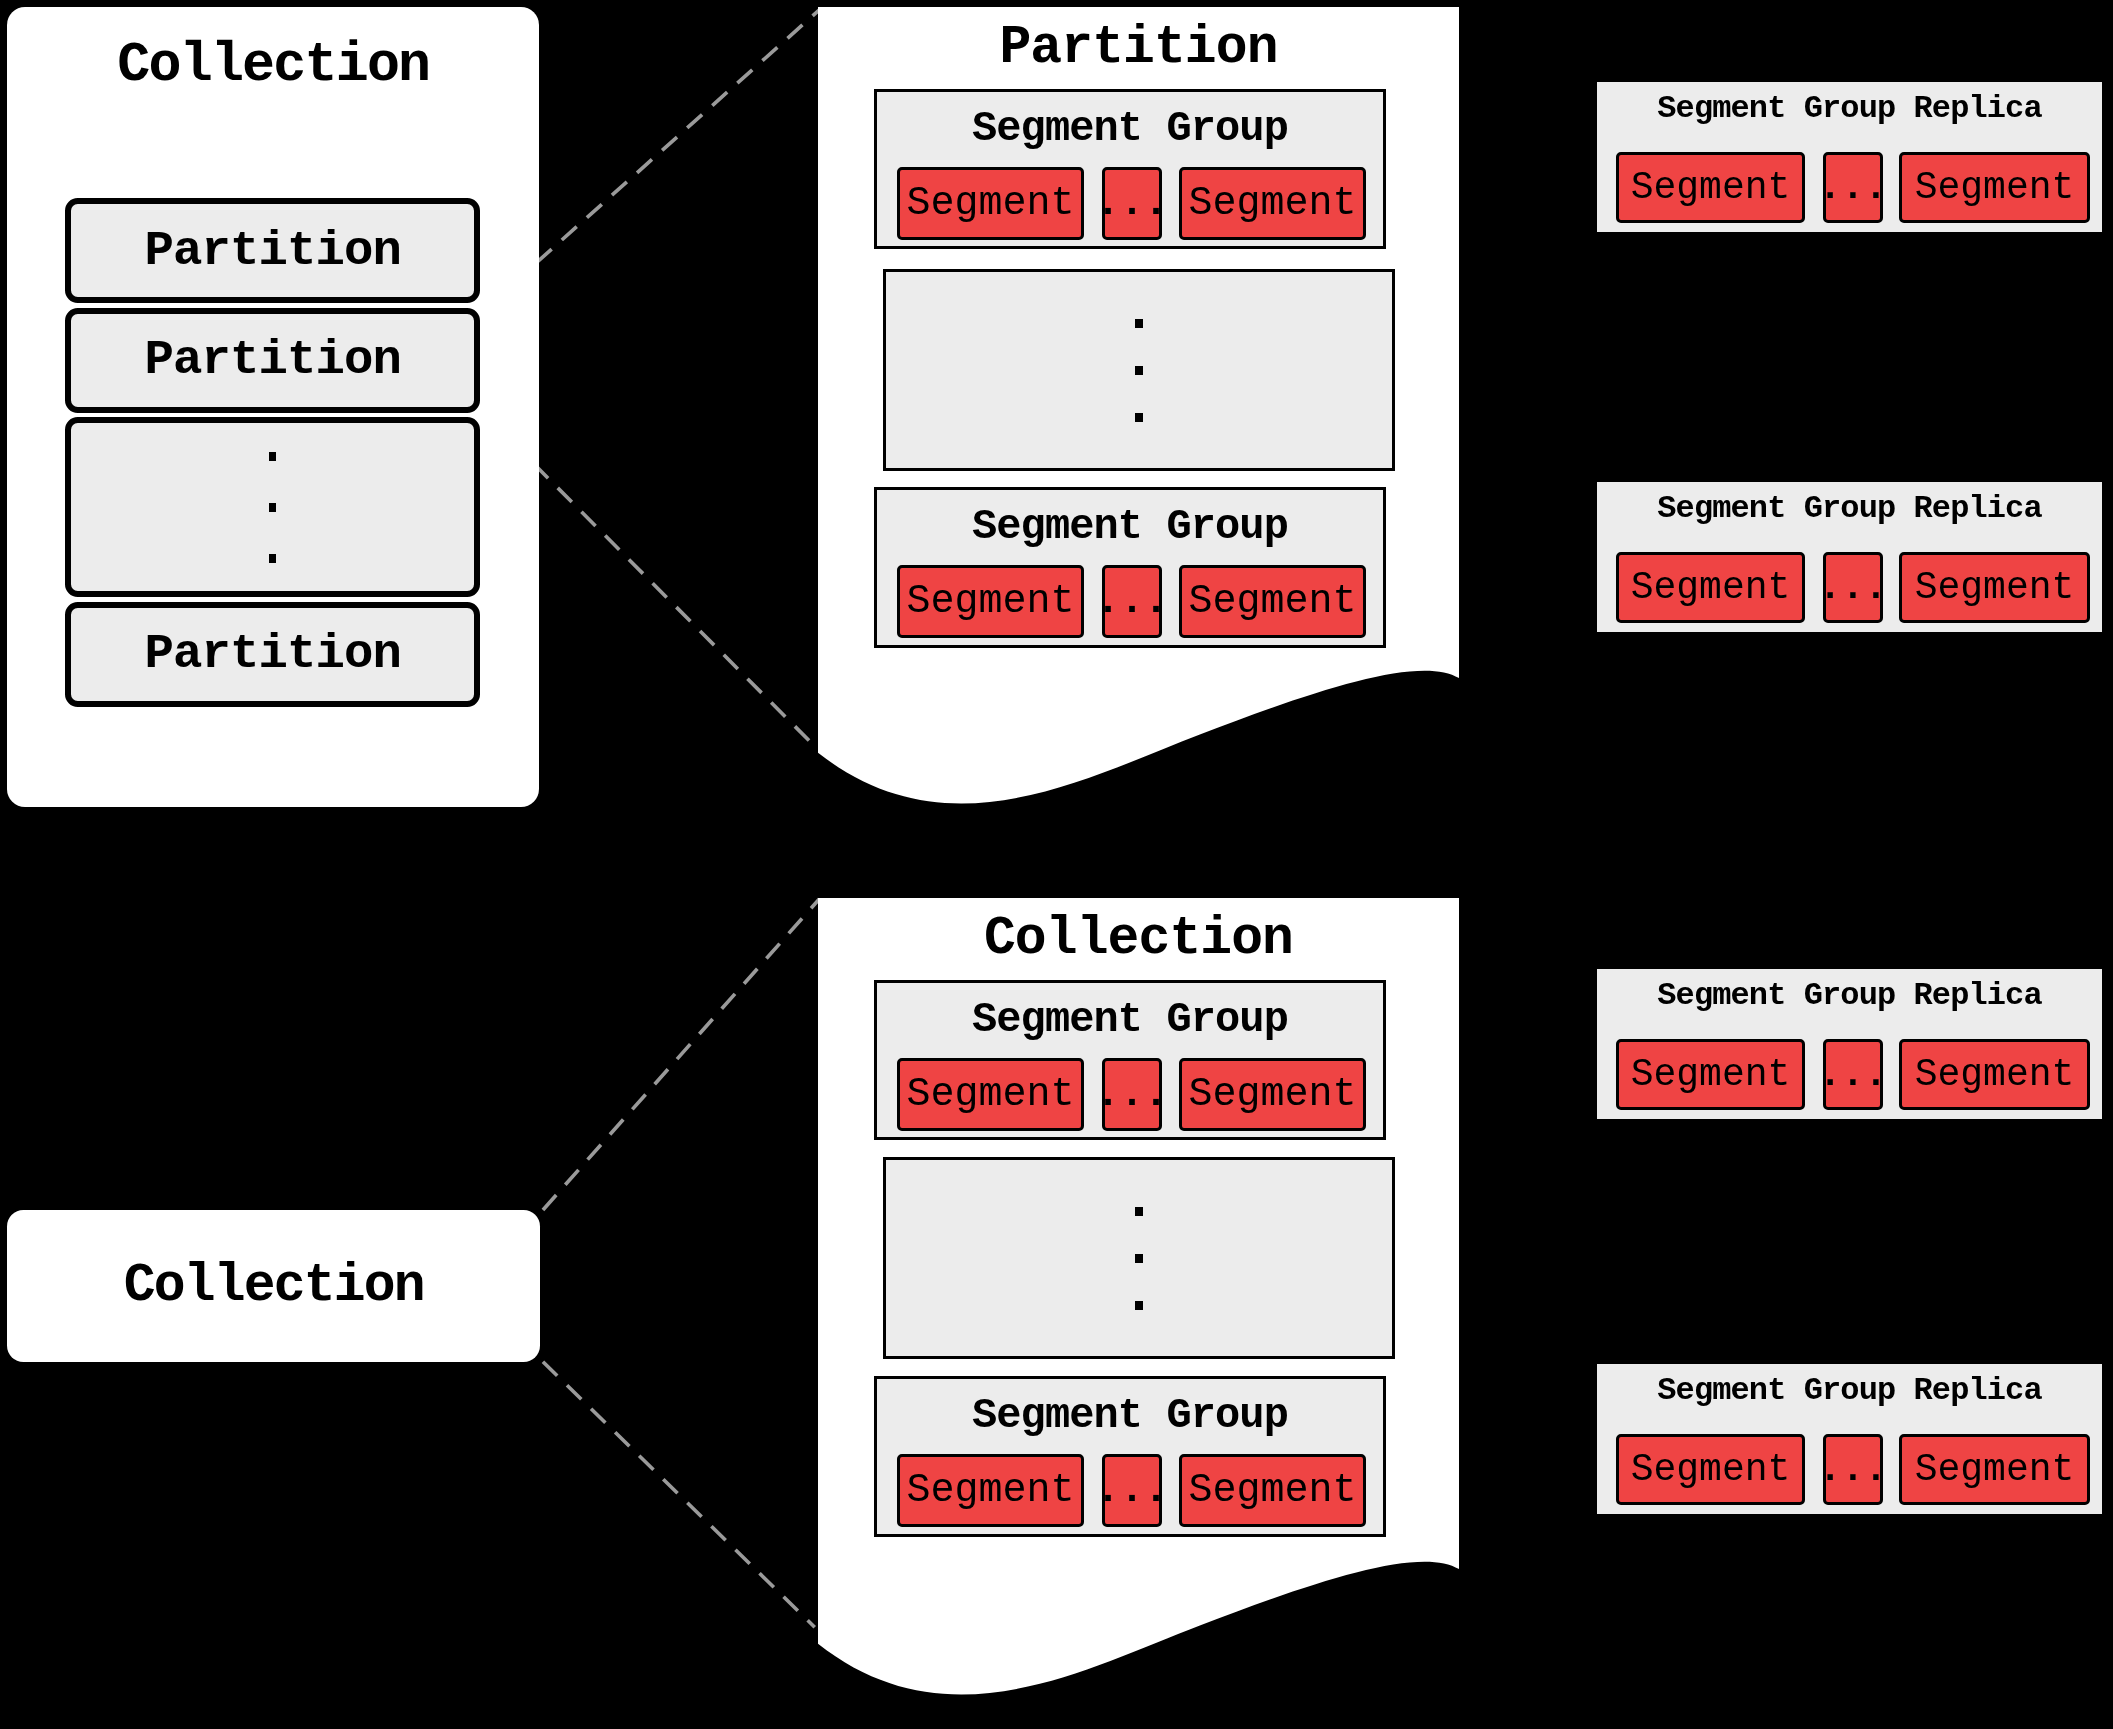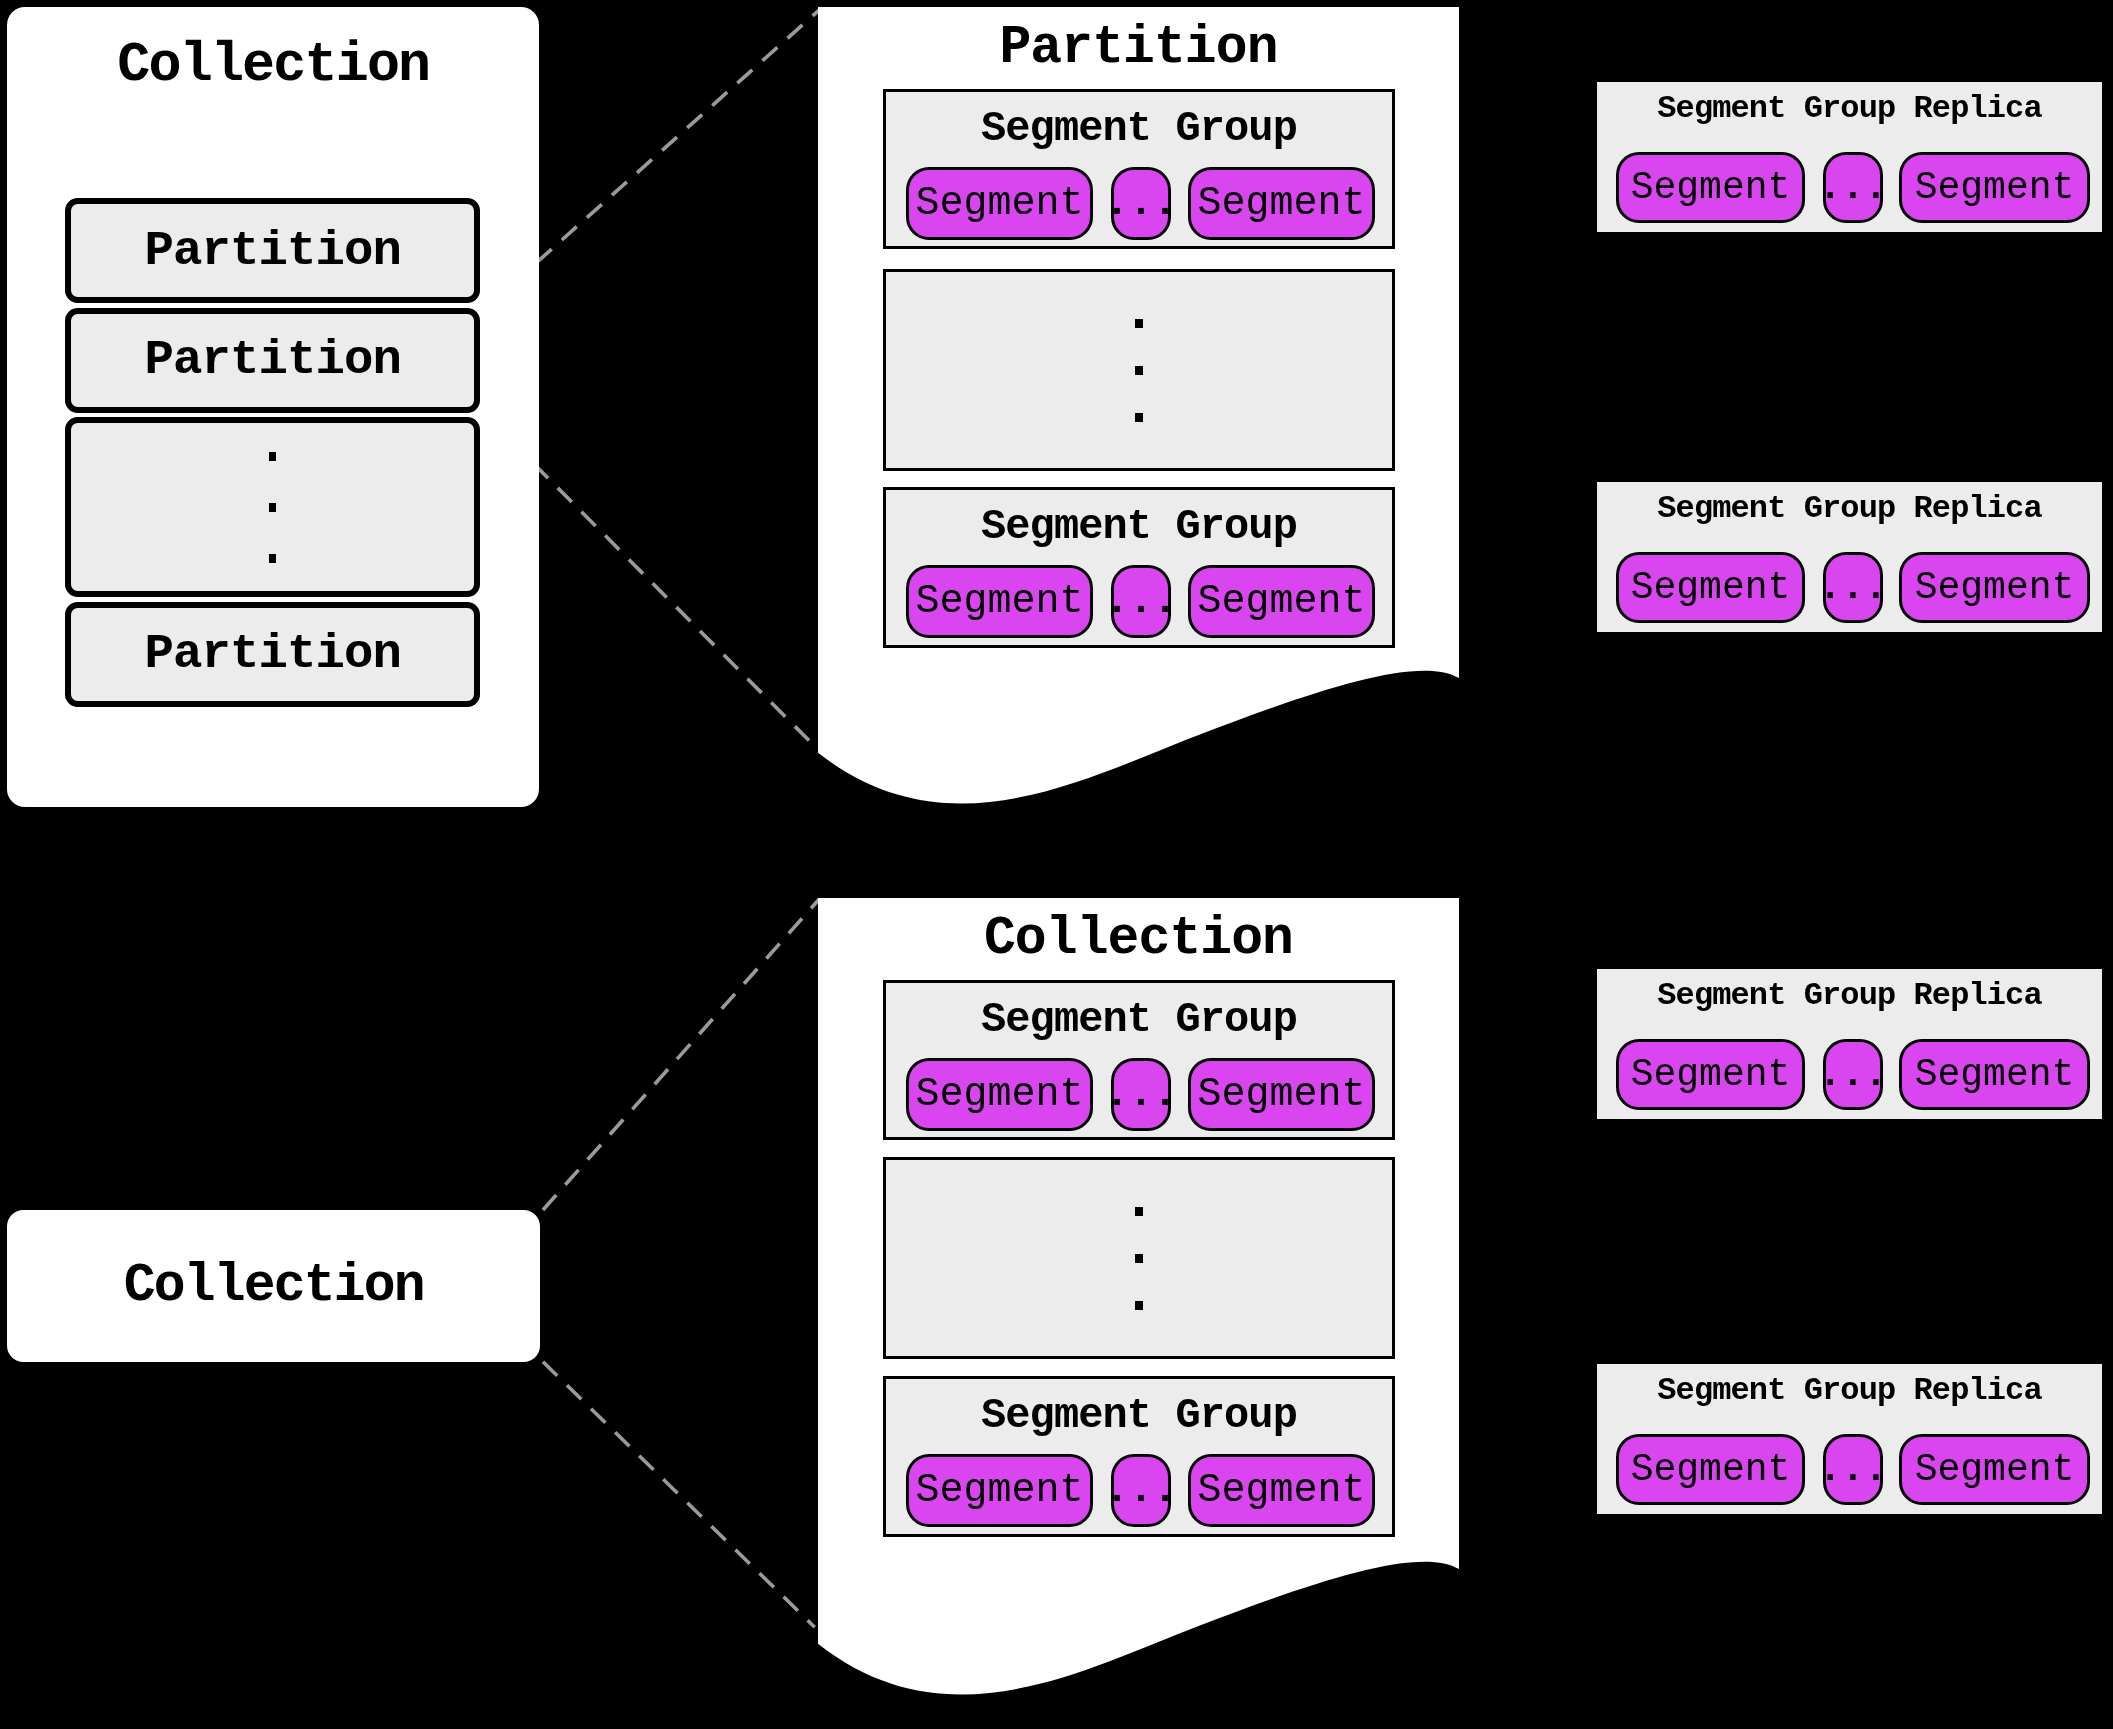--- a/index.html
+++ b/index.html
@@ -38,26 +38,26 @@
   
   .panel{position:absolute;width:641px;height:864px;z-index:1;}
   #panel-top{left:818px;top:7.3px;}
   #panel-bottom{left:818px;top:898px;}
   .panel svg.page{position:absolute;left:0;top:0;}
   .panel .panel-title{
     position:absolute;top:11px;left:0;width:100%;text-align:center;
     font-size:53px;font-weight:bold;letter-spacing:-0.9px;
   }
   .sg{
-    position:absolute;left:65px;width:512px;background:#ececec;
+    position:absolute;left:56px;width:512px;background:#ececec;
     border:3.6px solid #000;box-sizing:border-box;
   }
   .sg .sg-title{text-align:center;font-weight:bold;font-size:42px;margin-top:12.7px;letter-spacing:-0.9px;}
   .cell{
-    position:absolute;background:#d946ef;border:3.6px solid #000;border-radius:23px;
+    position:absolute;background:#ef4444;border:3.6px solid #000;border-radius:5px;
     box-sizing:border-box;display:flex;align-items:center;justify-content:center;
     font-size:40px;
   }
   .sg .c1{left:20px;top:75px;width:187px;height:73px;}
   .sg .cmid{left:225px;top:75px;width:60px;height:73px;font-weight:bold;}
   .sg .c3{left:302px;top:75px;width:187px;height:73px;}
   .panel .sg.g1{top:82px;height:160px;}
   .panel .dotsbox{
     position:absolute;left:65px;width:512px;height:202px;background:#ececec;
     border:3.6px solid #000;box-sizing:border-box;

